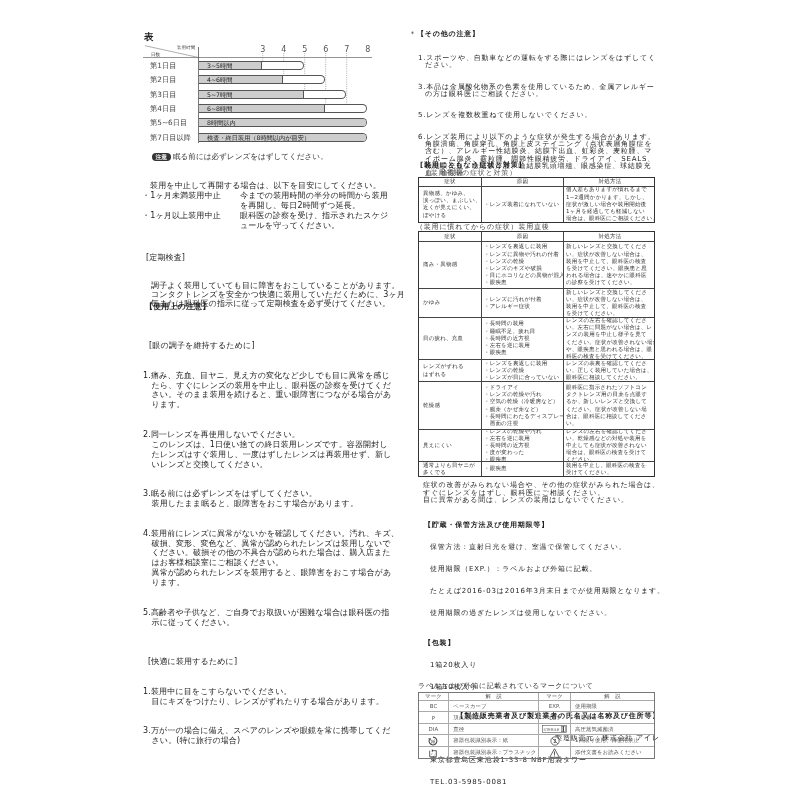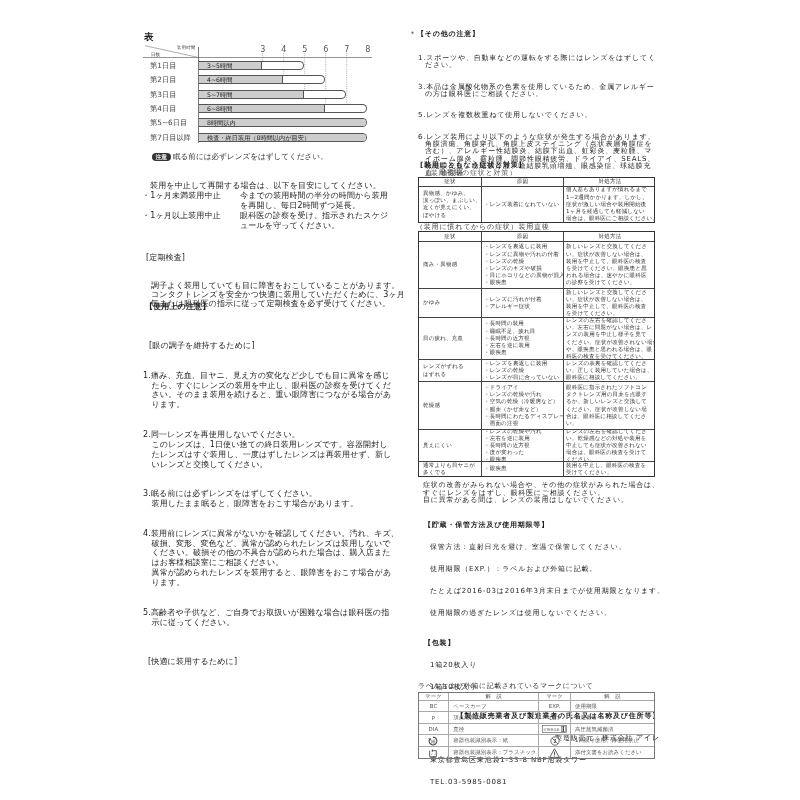--- a/index.html
+++ b/index.html
@@ -160,20 +160,24 @@
   <div class="item"><span>4.</span><span>装用前にレンズに異常がないかを確認してください。汚れ、キズ、
 破損、変形、変色など、異常が認められたレンズは装用しないで
 ください。破損その他の不具合が認められた場合は、購入店また
 はお客様相談室にご相談ください。
 異常が認められたレンズを装用すると、眼障害をおこす場合があ
 ります。</span></div>
   <div class="item"><span>5.</span><span>高齢者や子供など、ご自身でお取扱いが困難な場合は眼科医の指
 示に従ってください。</span></div>
 
   <div style="padding-left:5px;">[快適に装用するために]</div>
+  <div class="item"><span>1.</span><span>装用中に目をこすらないでください。
+目にキズをつけたり、レンズがずれたりする場合があります。</span></div>
+  <div class="item"><span>3.</span><span>万が一の場合に備え、スペアのレンズや眼鏡を常に携帯してくだ
+さい。(特に旅行の場合)</span></div>
 
   
   
   
   
   
   
   
   
   

